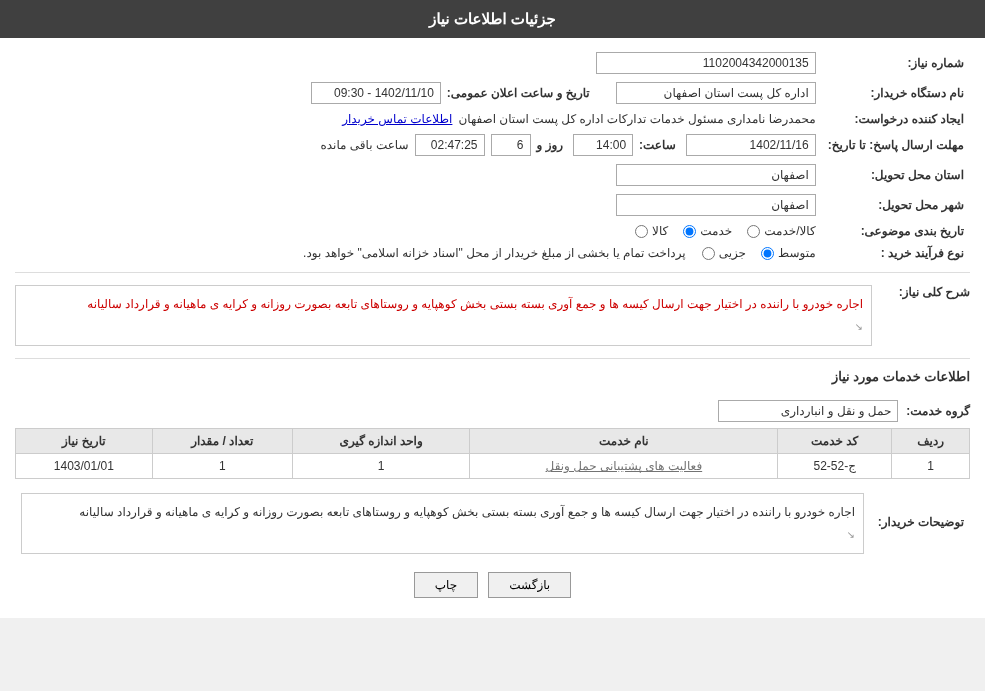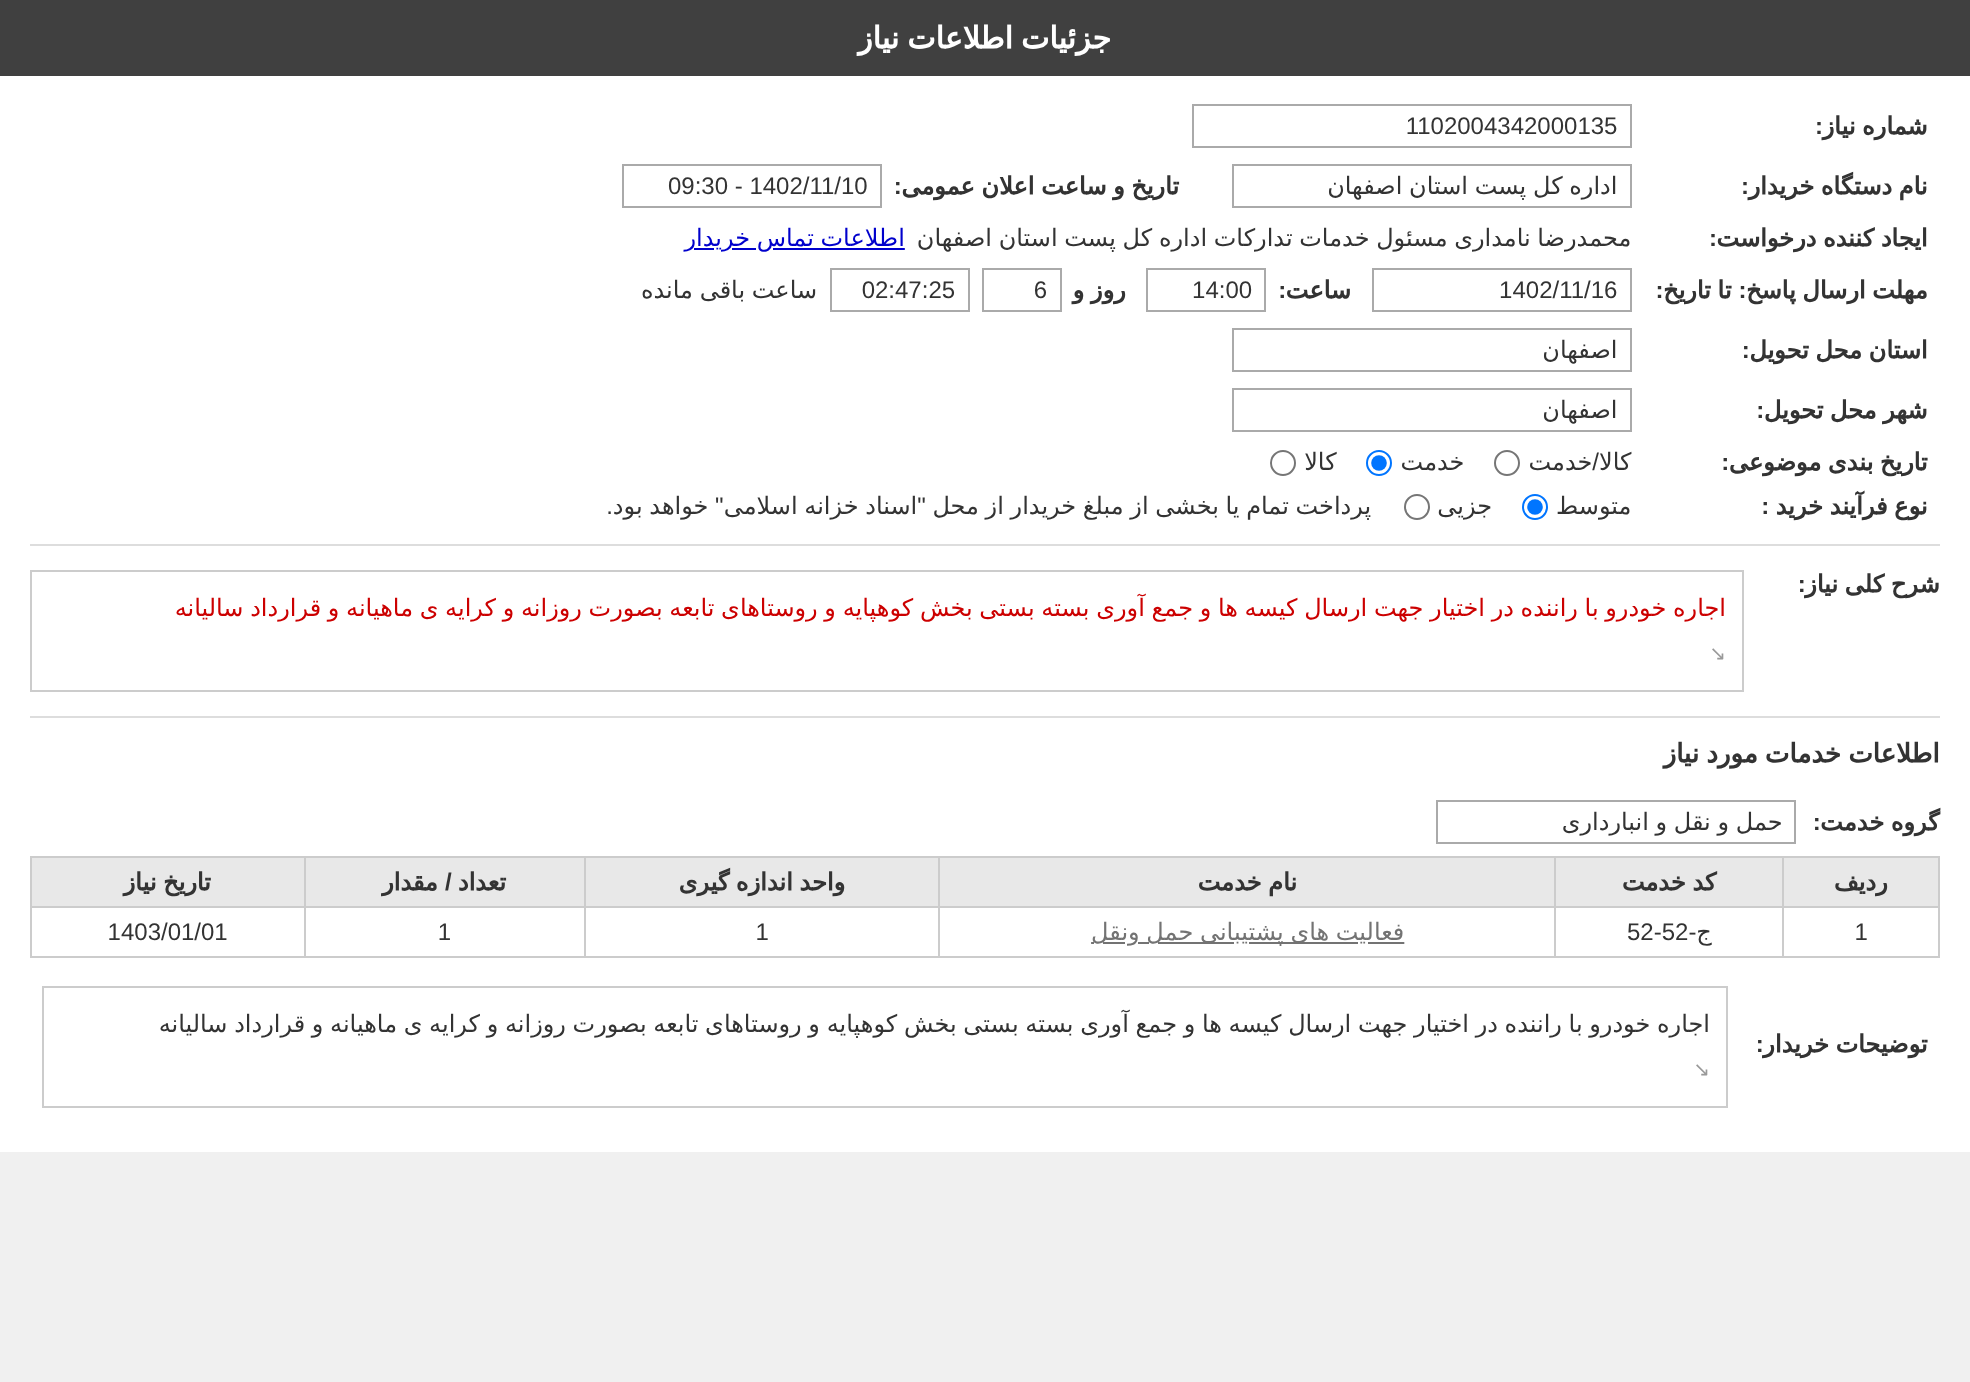--- a/index.html
+++ b/index.html
@@ -347,15 +347,19 @@
           <div class="buyer-desc-box">
             <span>اجاره خودرو با راننده در اختیار جهت ارسال کیسه ها و جمع آوری بسته بستی بخش کوهپایه و روستاهای تابعه بصورت روزانه و کرایه ی ماهیانه و قرارداد سالیانه</span>
             <br>
             <span class="resize-handle">↘</span>
           </div>
         </td>
       </tr>
     </tbody>
       </table>
 
+    <div class="buttons-row">
+      <button class="btn-print">چاپ</button>
+      <button class="btn-back">بازگشت</button>
+    </div>
 
   </div>
 </div>
 
 </body></html>

